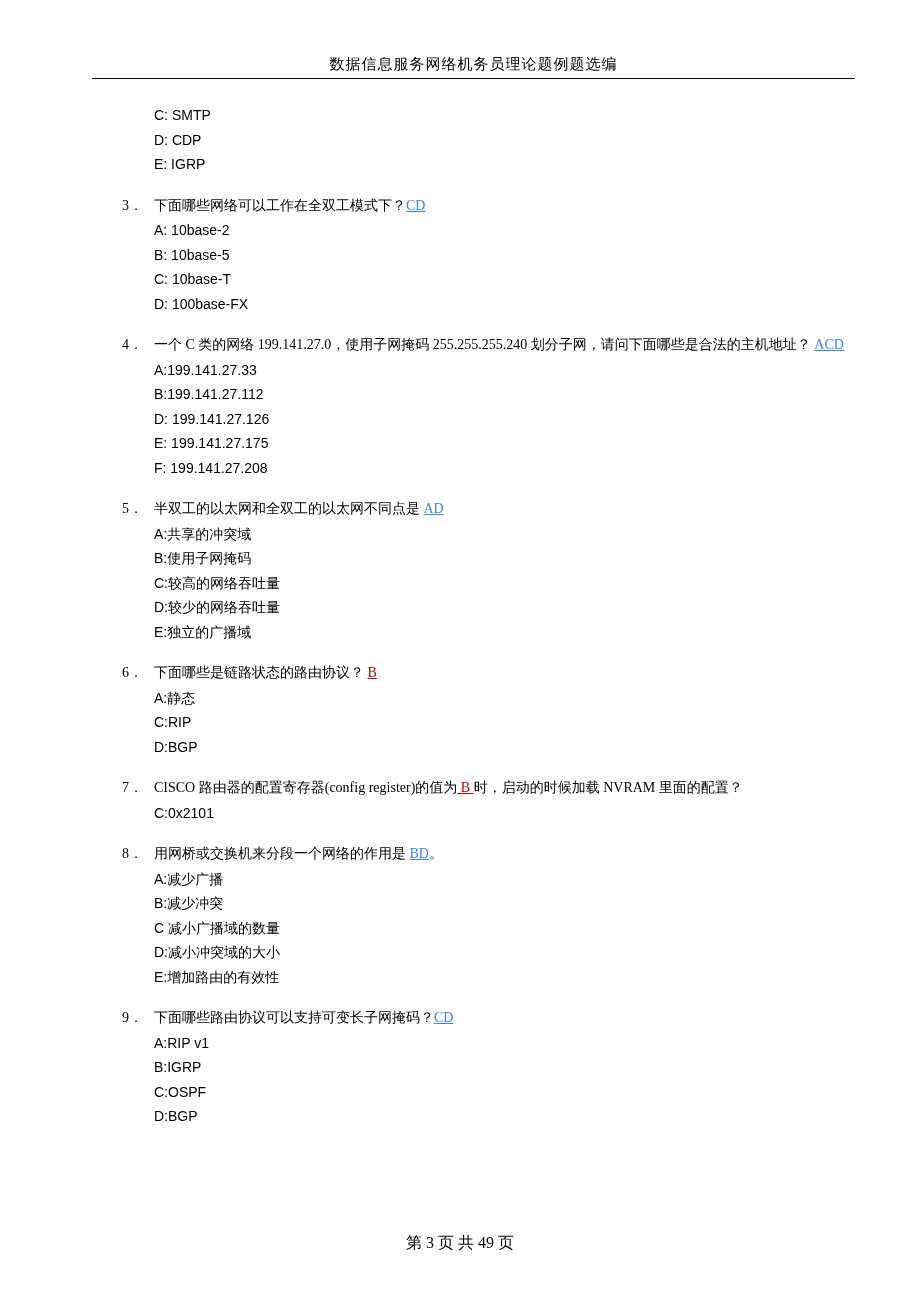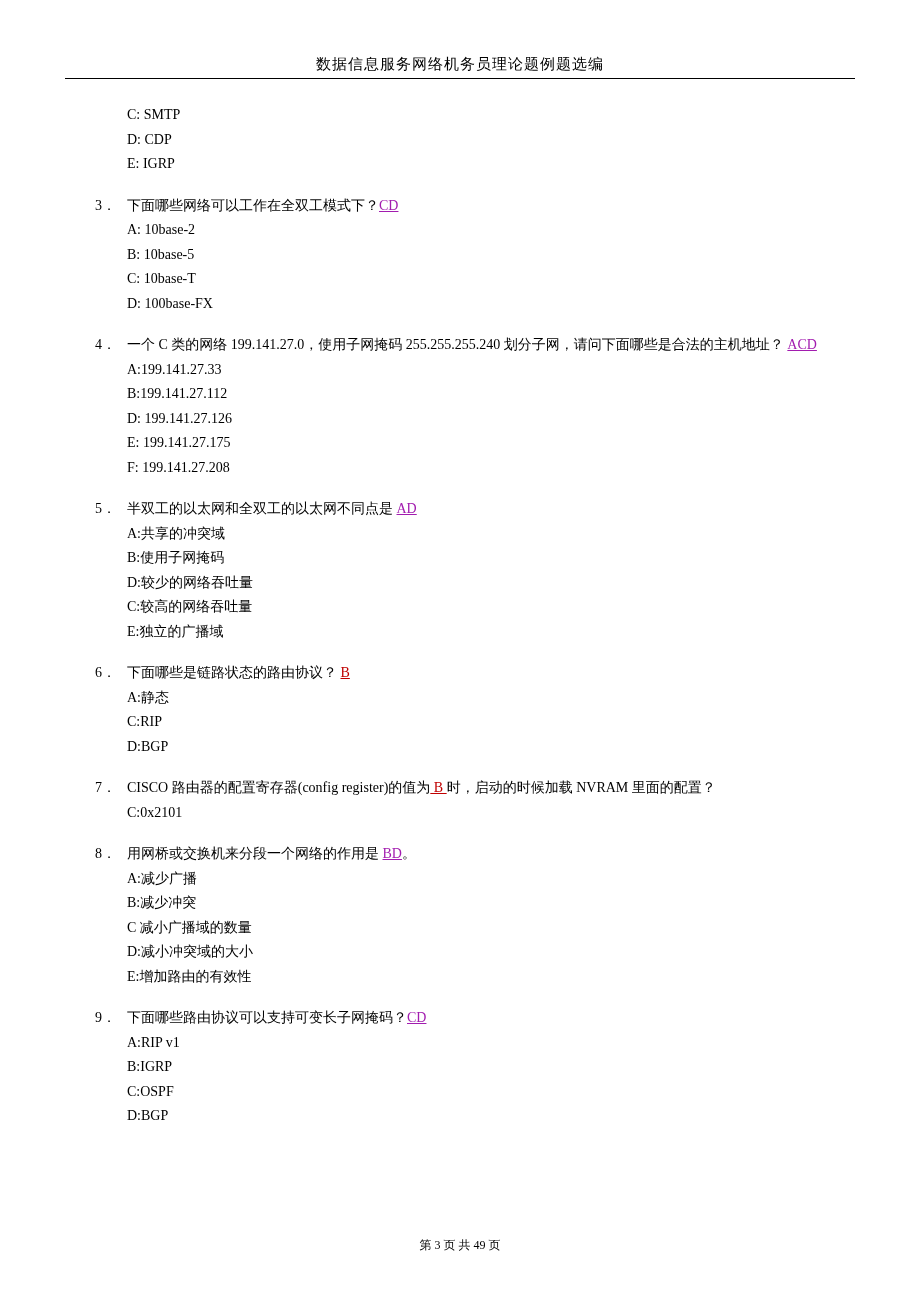--- a/index.html
+++ b/index.html
@@ -6,71 +6,71 @@
     body {
       width: 920px;
       height: 1302px;
       background: #fff;
       font-family: "SimSun", "宋体", "Times New Roman", serif;
       font-size: 14px;
       color: #000;
       position: relative;
     }
     .page {
-      padding: 55px 65px 0 65px;
+      padding: 55px 65px 0 92px;
     }
     .header-title {
       text-align: center;
       font-size: 15px;
       letter-spacing: 1px;
       padding-bottom: 4px;
     }
     .header-rule {
       border-bottom: 1.5px solid #000;
       margin-bottom: 24px;
     }
     .content {
       padding-left: 30px;
       padding-right: 10px;
     }
     .option-line {
       padding-left: 32px;
       line-height: 1.75;
-      font-family: Liberation Serif, serif;
+      font-family: Liberation Sans, sans-serif;
     }
     .question {
       margin-top: 17px;
       line-height: 1.75;
     }
     .q-stem {
       display: flex;
     }
     .q-num {
       width: 32px;
       flex-shrink: 0;
       font-family: "Times New Roman", serif;
     }
     .q-text {
       flex: 1;
     }
     .answer {
-      color: #a21caf;
+      color: #3b82f6;
       text-decoration: underline;
     }
     .answer-pad {
       color: #c00000;
       text-decoration: underline;
     }
     .footer {
       position: absolute;
       bottom: 48px;
       left: 0;
       width: 100%;
       text-align: center;
-      font-size: 12px;
+      font-size: 16px;
       font-family: "SimSun", "Times New Roman", serif;
     }
   </style>
 </head>
 <body>
 
 <div class="page">
   <div class="header-title">数据信息服务网络机务员理论题例题选编</div>
   <div class="header-rule"></div>
 
@@ -102,22 +102,22 @@
       <div class="option-line">F: 199.141.27.208</div>
     </div>
 
     <div class="question">
       <div class="q-stem">
         <span class="q-num">5．</span>
         <span class="q-text"><span>半双工的以太网和全双工的以太网不同点是 </span><span class="answer">AD</span><span></span></span>
       </div>
       <div class="option-line">A:共享的冲突域</div>
       <div class="option-line">B:使用子网掩码</div>
+      <div class="option-line">C:较高的网络吞吐量</div>
       <div class="option-line">D:较少的网络吞吐量</div>
-      <div class="option-line">C:较高的网络吞吐量</div>
       <div class="option-line">E:独立的广播域</div>
     </div>
 
     <div class="question">
       <div class="q-stem">
         <span class="q-num">6．</span>
         <span class="q-text"><span>下面哪些是链路状态的路由协议？ </span><span class="answer-pad"> B </span><span></span></span>
       </div>
       <div class="option-line">A:静态</div>
       <div class="option-line">C:RIP</div>

